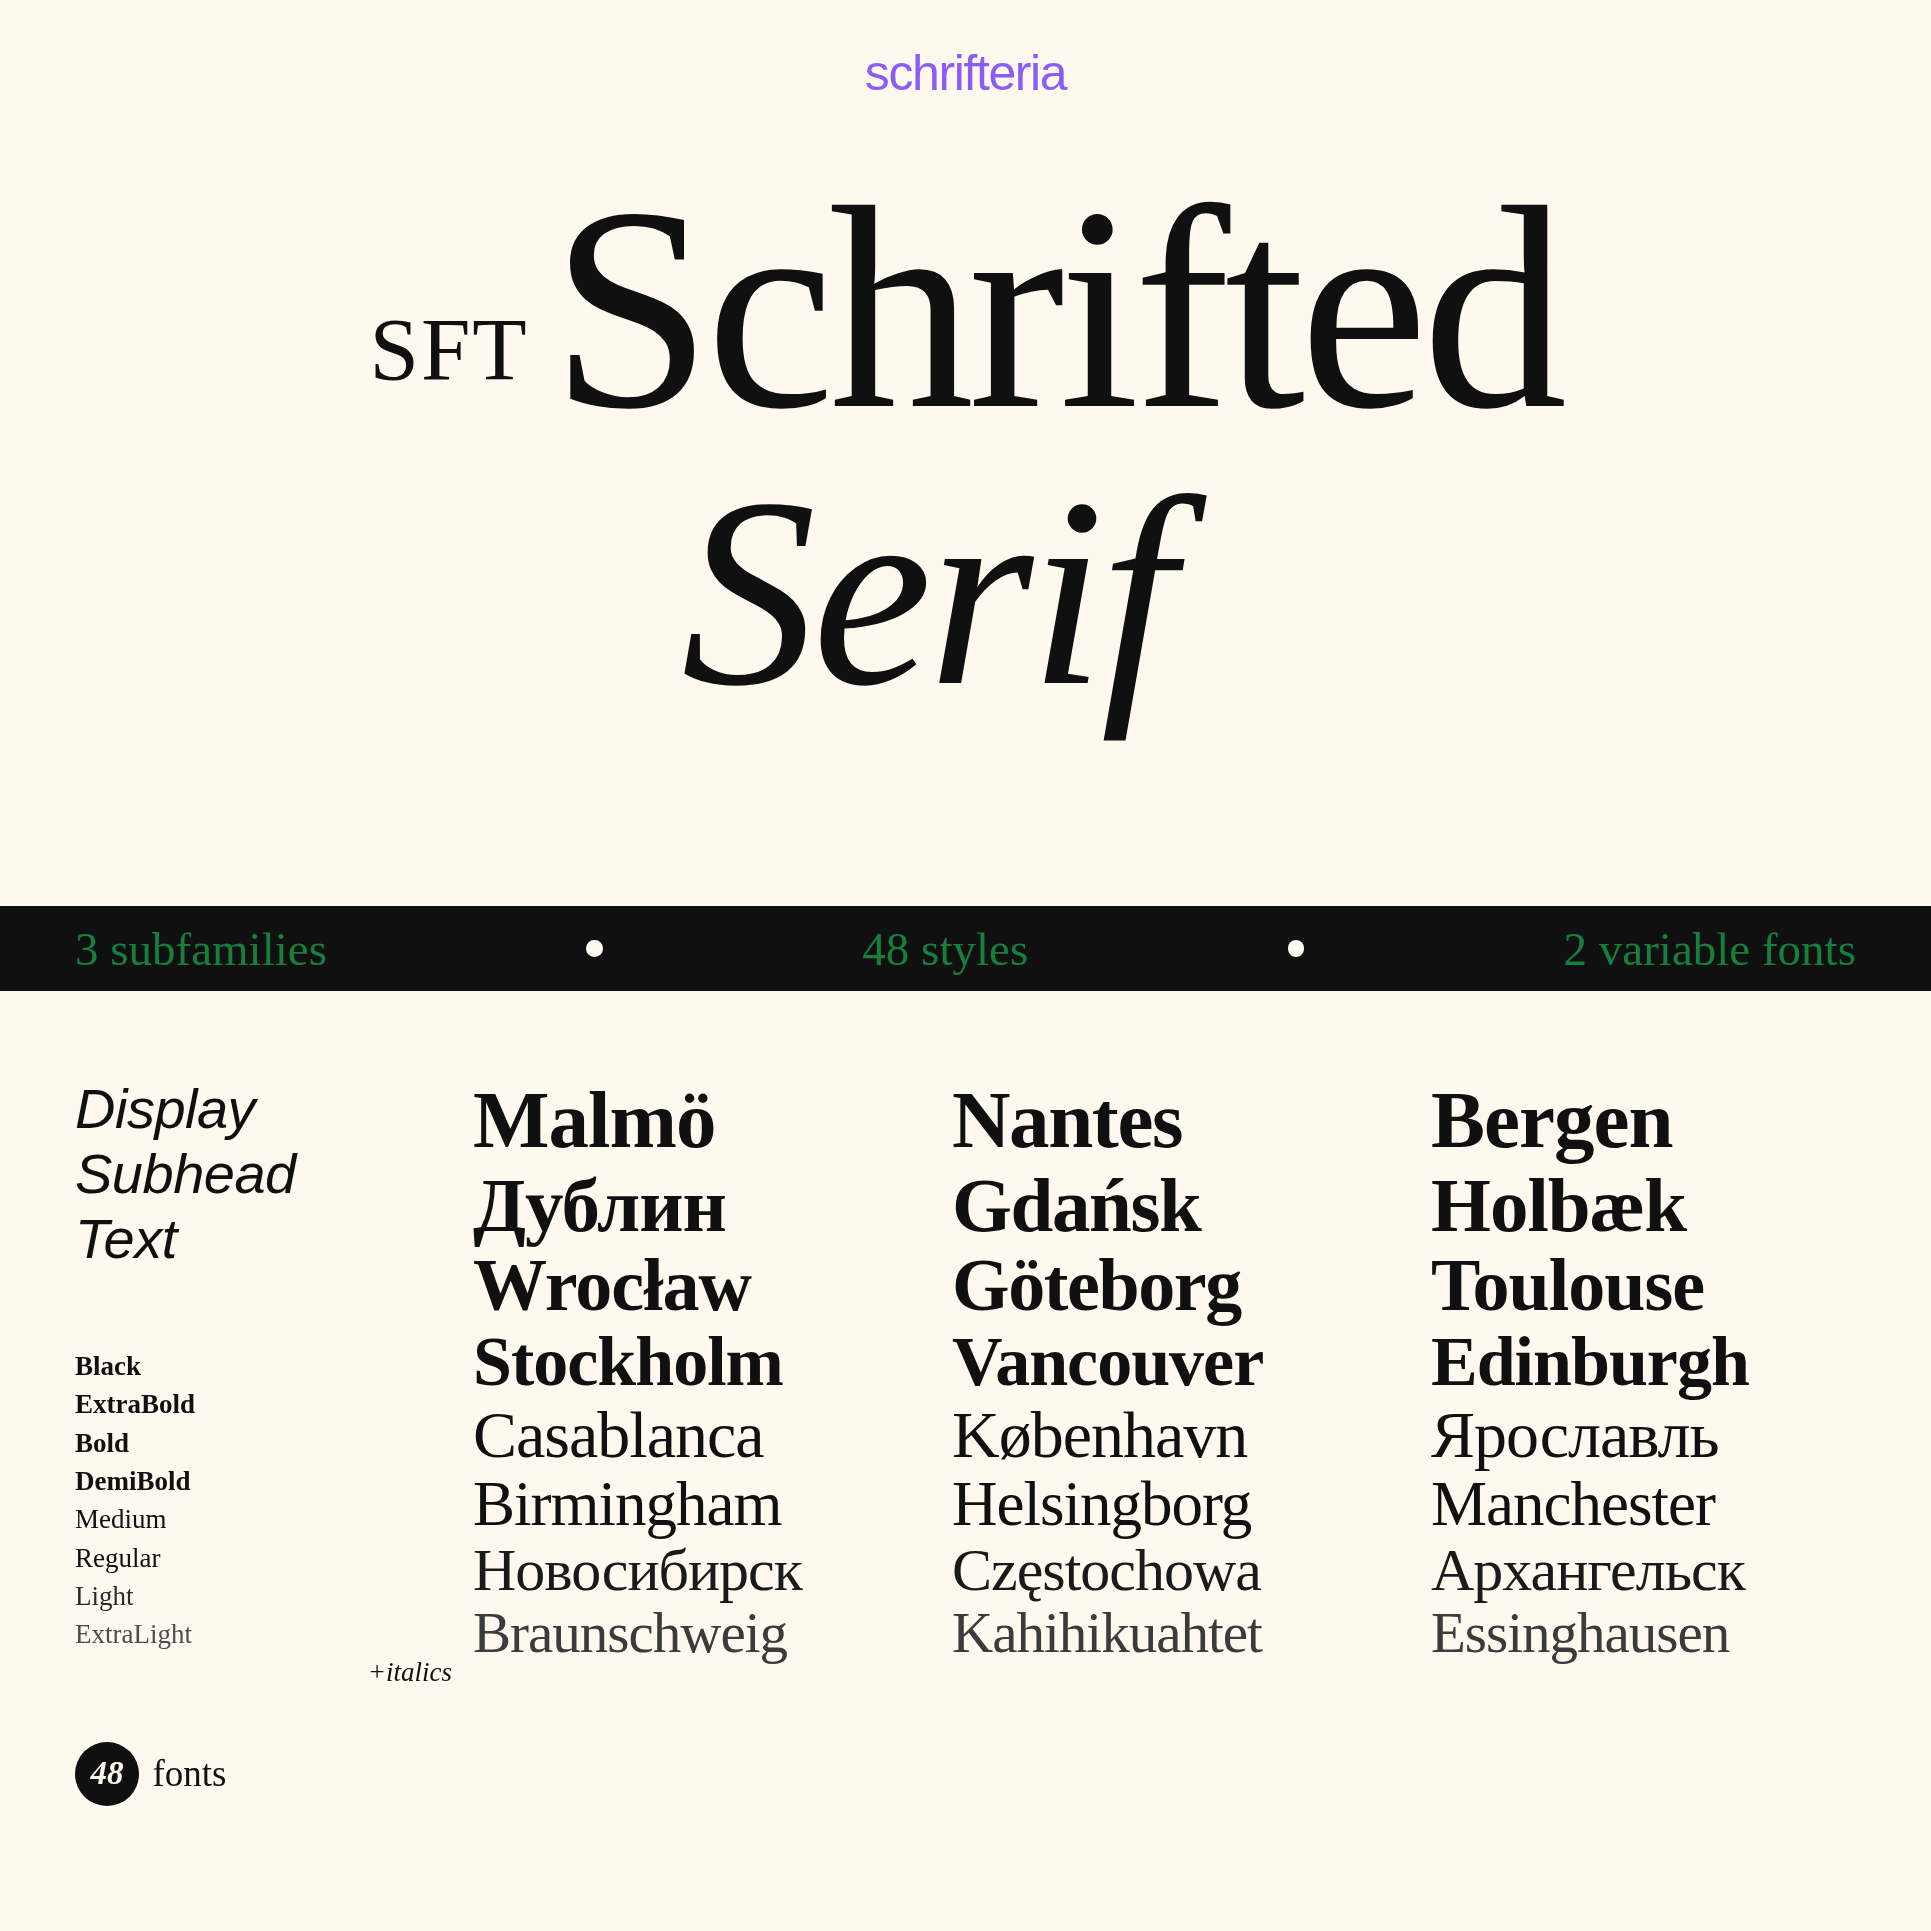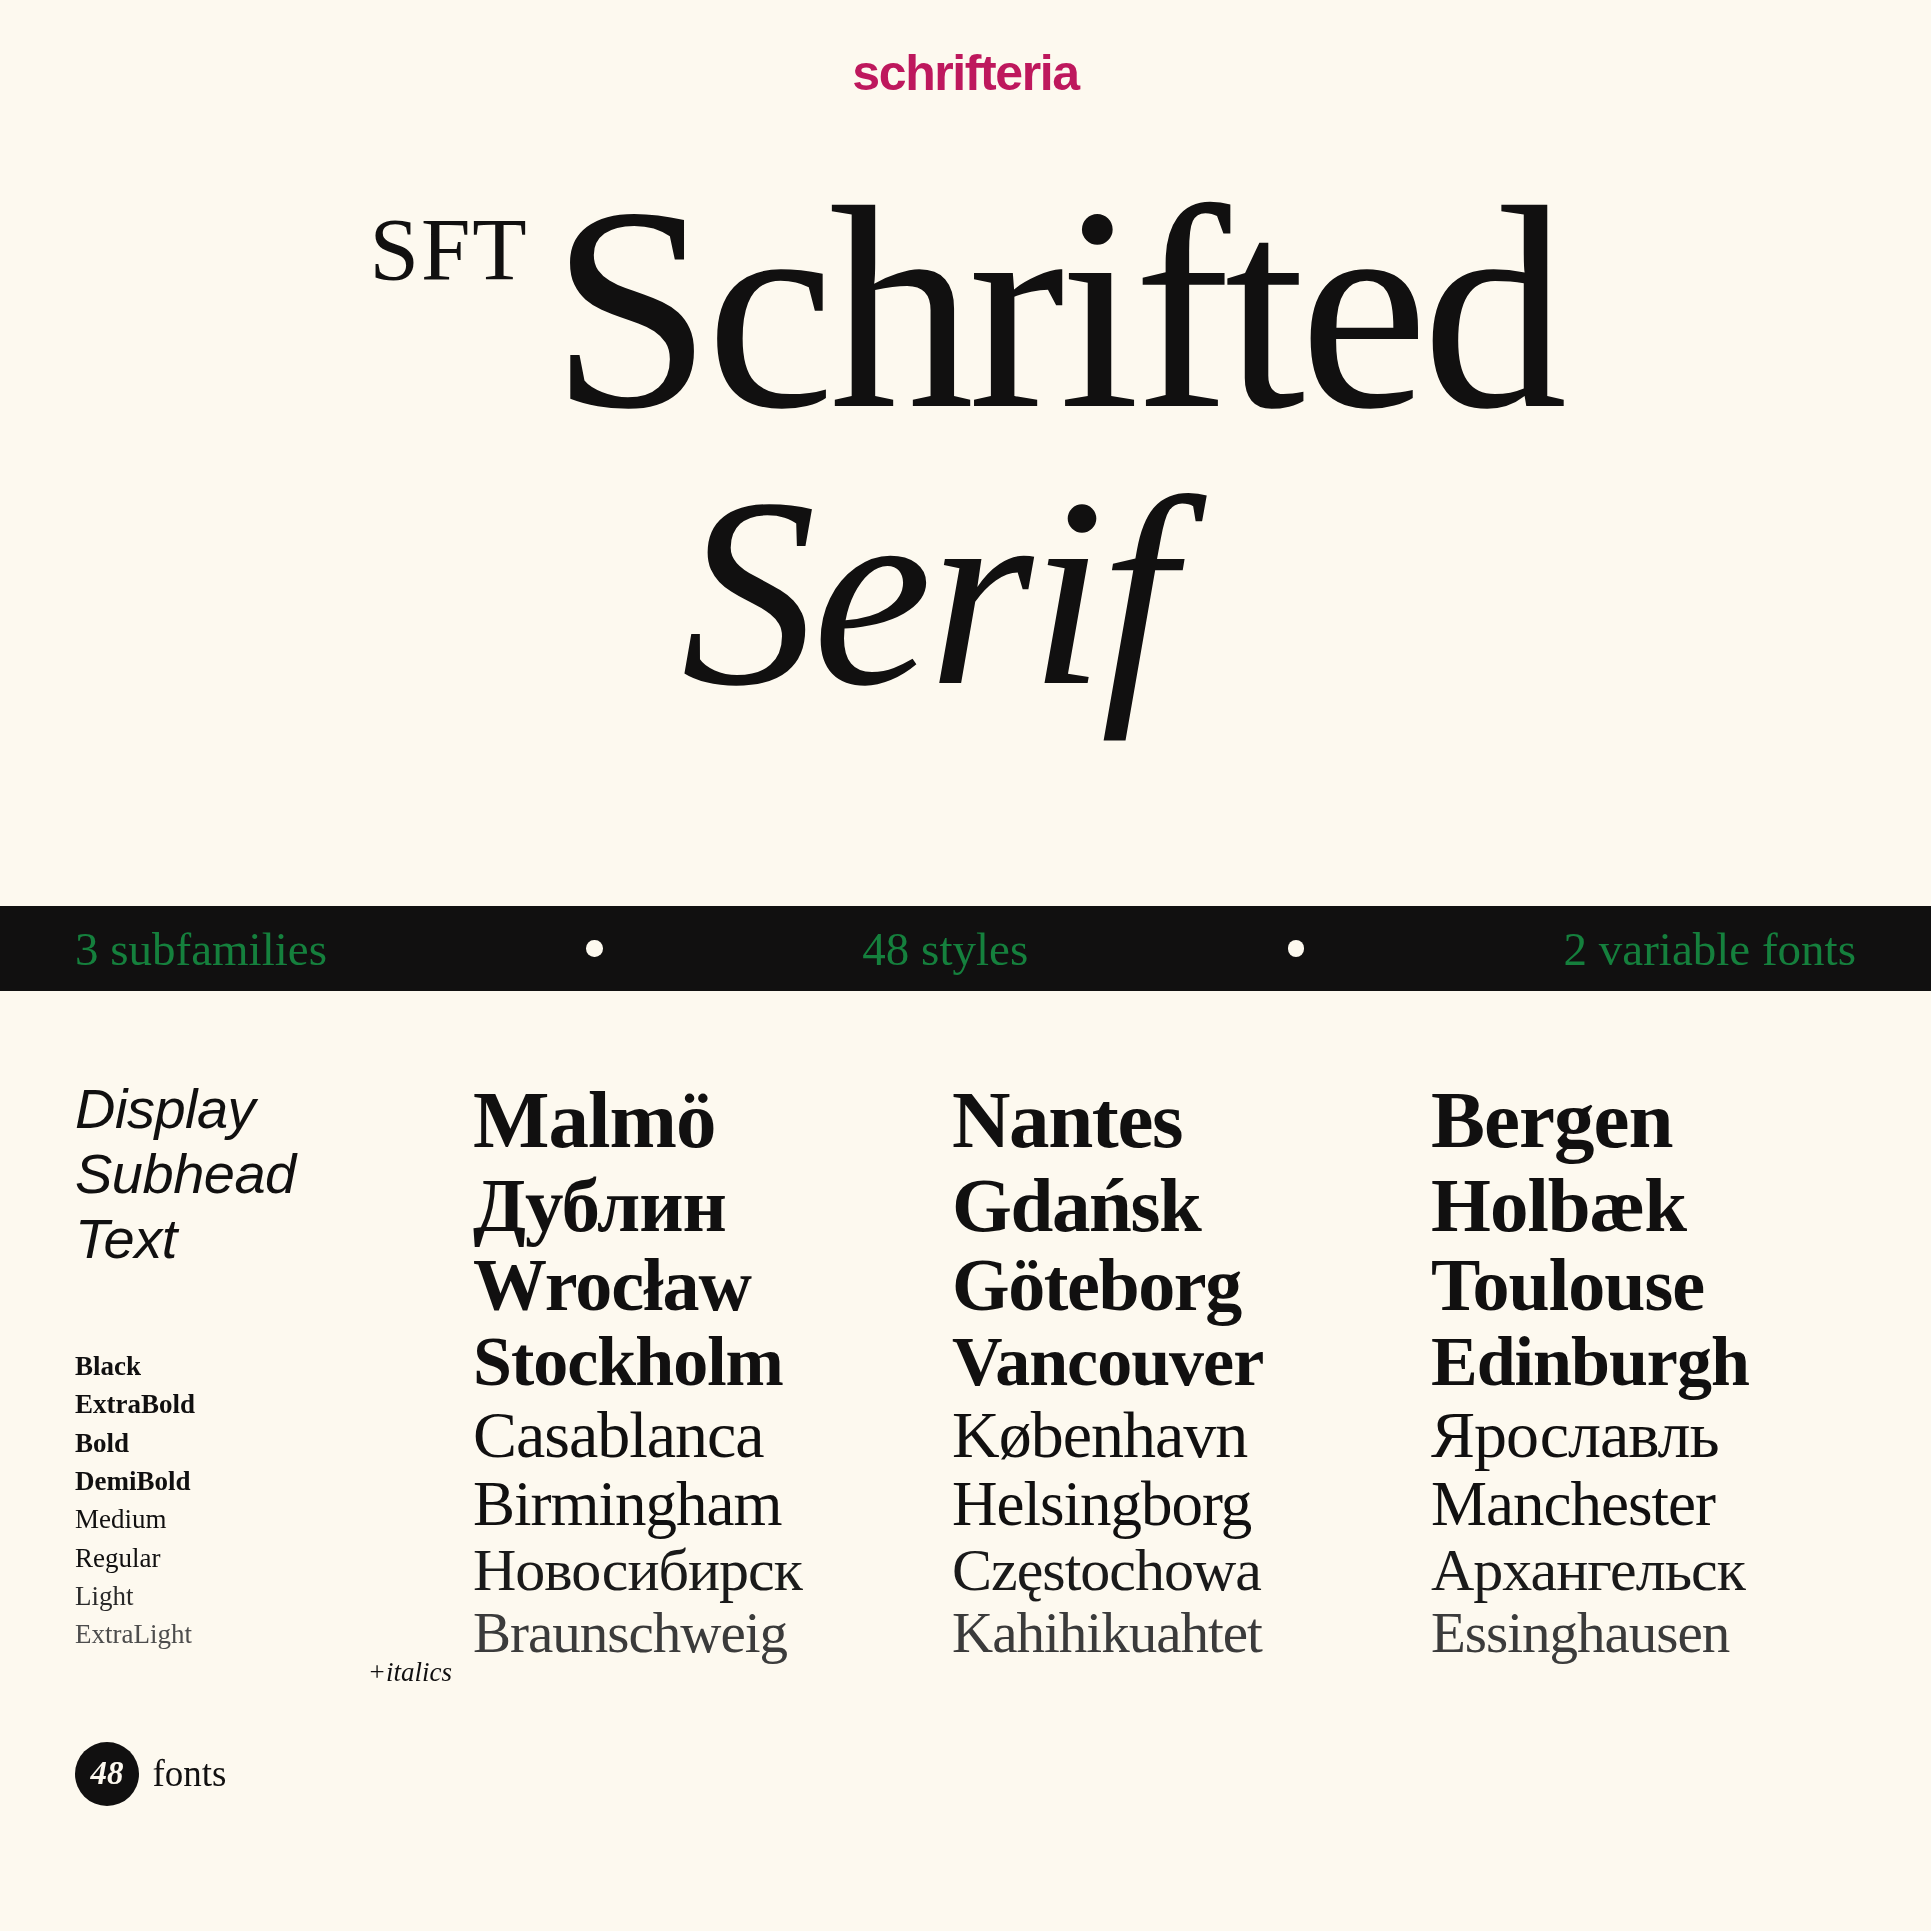--- a/index.html
+++ b/index.html
@@ -14,36 +14,36 @@
     width: 1931px; height: 1931px;
     background: #fdf9ef;
   }
 
   
   .brand {
     position: absolute;
     top: 44px; left: 0; right: 0;
     text-align: center;
     font-family: "Liberation Sans", sans-serif;
-    font-weight: bold;
+    font-weight: normal;
     font-size: 50px;
     letter-spacing: -1.4px;
-    color: #be185d;
+    color: #8b5cf6;
   }
 
   
   .hero {
     position: absolute;
     top: 164px; left: 0; right: 0;
     text-align: center;
     color: #111010;
   }
   .hero-line1 {
     display: flex;
-    align-items: center;
+    align-items: flex-end;
     justify-content: center;
     gap: 22px;
     line-height: 1;
   }
   .hero-sft {
     font-family: "Liberation Serif", serif;
     font-size: 89px;
     letter-spacing: 1.9px;
     position: relative;
     top: -60px;

